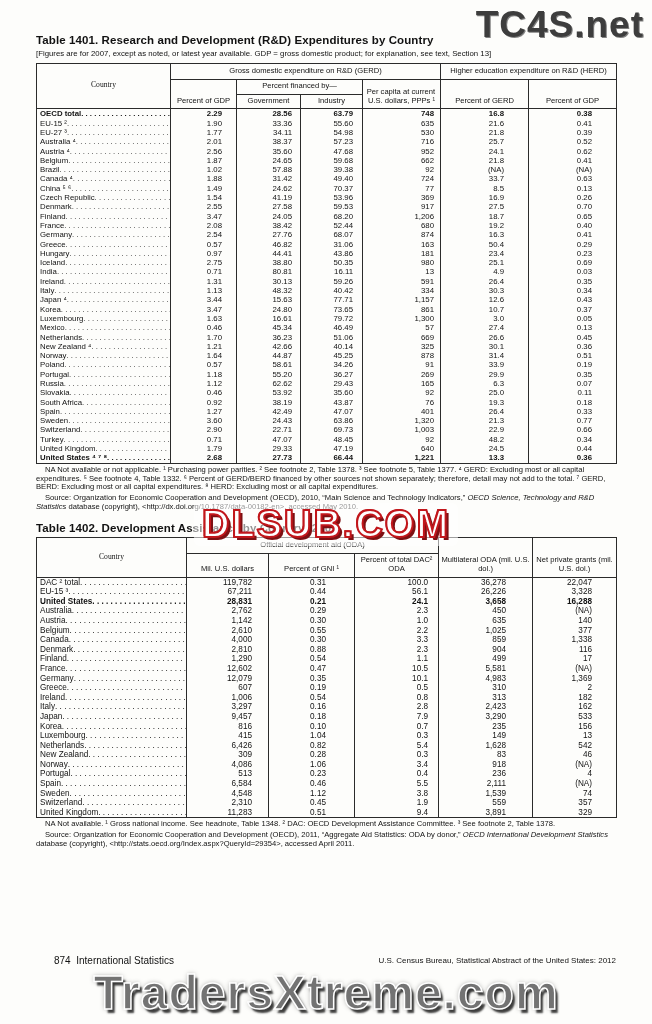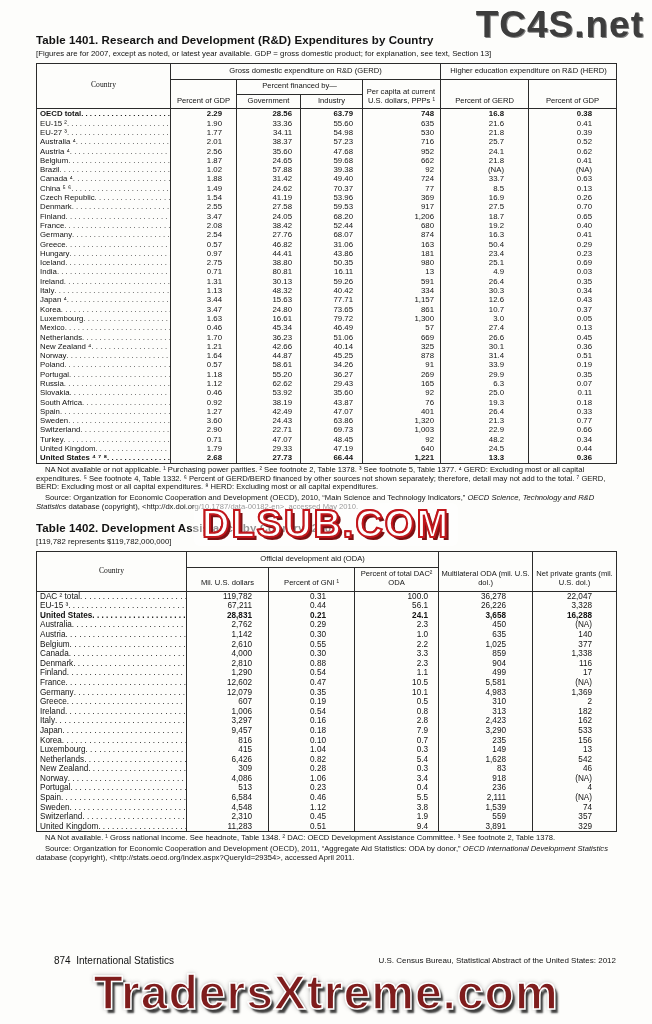--- a/index.html
+++ b/index.html
@@ -70,21 +70,21 @@
   .wm-mid {
     position:absolute; left:50%; top:503px; transform:translateX(-50%); z-index:6;
     font-size:38px; font-weight:900; letter-spacing:2px; white-space:nowrap;
     color:#ffffff; -webkit-text-stroke:2px #c2171c;
     text-shadow:3px 3px 0 #7d1013, -1px -1px 0 #c2171c;
     background:rgba(255,255,255,0.55); padding:0 8px; border-radius:6px;
   }
   .wm-bottom {
     position:absolute; left:50%; bottom:4px; transform:translateX(-50%); z-index:6;
     font-size:48px; font-weight:900; letter-spacing:1px; white-space:nowrap;
-    color:#7f1d1d; -webkit-text-stroke:1.5px #ffffff;
+    color:#737373; -webkit-text-stroke:1.5px #ffffff;
     text-shadow:3px 4px 2px rgba(0,0,0,0.75), 0 0 5px rgba(0,0,0,0.35);
   }
 </style>
 </head>
 <body>
 
 <div class="page">
 
   <div class="wm-top">TC4S.net</div>
 
@@ -656,21 +656,20 @@
           </tr>
         </tbody>
     </table>
 
     <div class="fn-block">
       <p class="fn">NA Not available or not applicable. ¹ Purchasing power parities. ² See footnote 2, Table 1378. ³ See footnote 5, Table 1377. ⁴ GERD: Excluding most or all capital expenditures. ⁵ See footnote 4, Table 1332. ⁶ Percent of GERD/BERD financed by other sources not shown separately; therefore, detail may not add to the total. ⁷ GERD, BERD: Excluding most or all capital expenditures. ⁸ HERD: Excluding most or all capital expenditures.</p>
       <p class="fn src"><span>Source: Organization for Economic Cooperation and Development (OECD), 2010, “Main Science and Technology Indicators,” </span><i>OECD Science, Technology and R&amp;D Statistics</i><span> database (copyright), &lt;http://dx.doi.org/10.1787/data-00182-en&gt;, accessed May 2010.</span></p>
     </div>
 
     <h1 class="tbl-title" style="margin-top:8px">Table 1402. Development Assistance by Country: 2009</h1>
-    <p class="headnote">[119,782 represents $119,782,000,000]</p>
 
     <table class="t1402">
       <colgroup>
         <col style="width:150px">
           <col style="width:82px">
           <col style="width:86px">
         <col style="width:84px">
           <col style="width:94px">
           <col style="width:84px">
       </colgroup>

